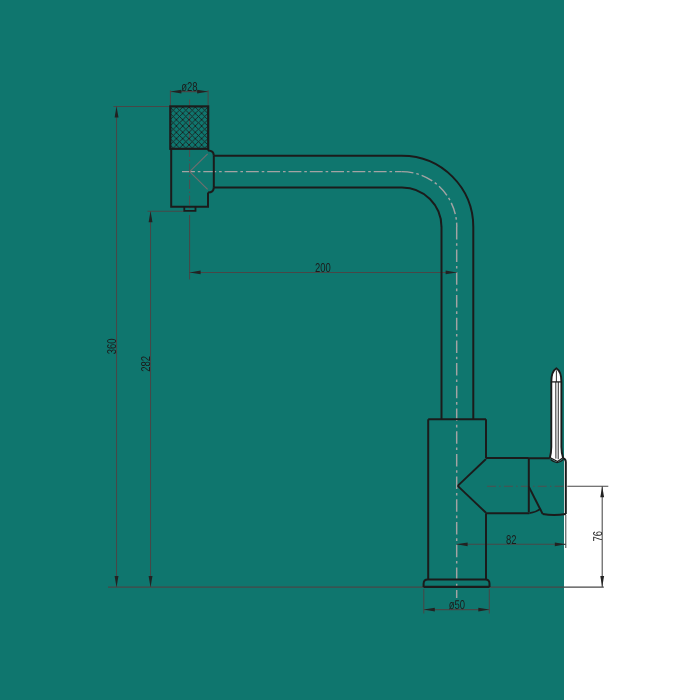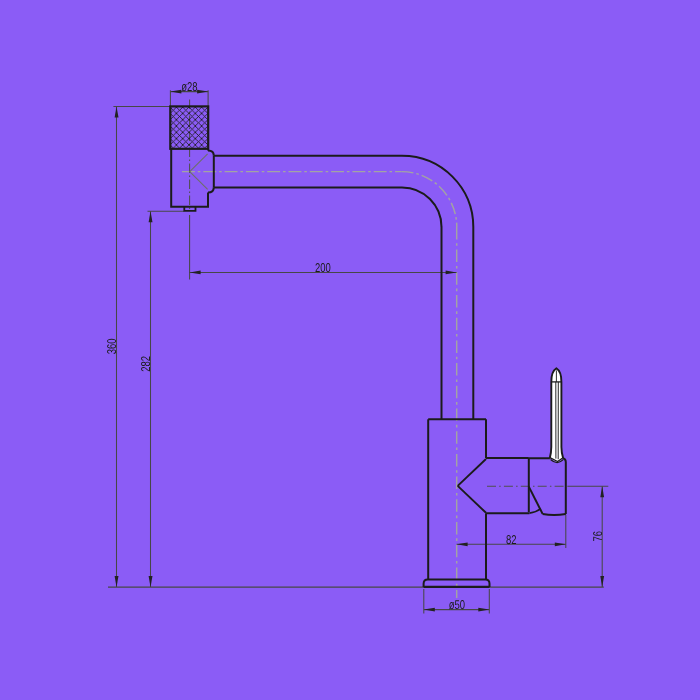--- a/index.html
+++ b/index.html
@@ -1,16 +1,16 @@
 <!DOCTYPE html>
 <html><head>
 <meta charset="utf-8">
 <style>
   html,body{margin:0;padding:0;background:#ffffff;}
-  .wrap{width:700px;height:700px;position:relative;background:#8b5cf6;}
+  .wrap{width:564px;height:700px;position:relative;background:#0f766e;}
   svg{filter:grayscale(1);}
   text{font-family:"Liberation Sans",sans-serif;fill:#1b1b1b;-webkit-font-smoothing:antialiased;text-rendering:geometricPrecision;}
 </style>
 </head>
 <body>
 <div class="wrap">
 <svg width="700" height="700" viewBox="0 0 700 700">
 <defs>
   <pattern id="knurl" patternUnits="userSpaceOnUse" width="6.3" height="6.3">
     <path d="M-1,-1 L7.3,7.3 M7.3,-1 L-1,7.3" stroke="#1a1a1a" stroke-width="0.82" fill="none"></path>

